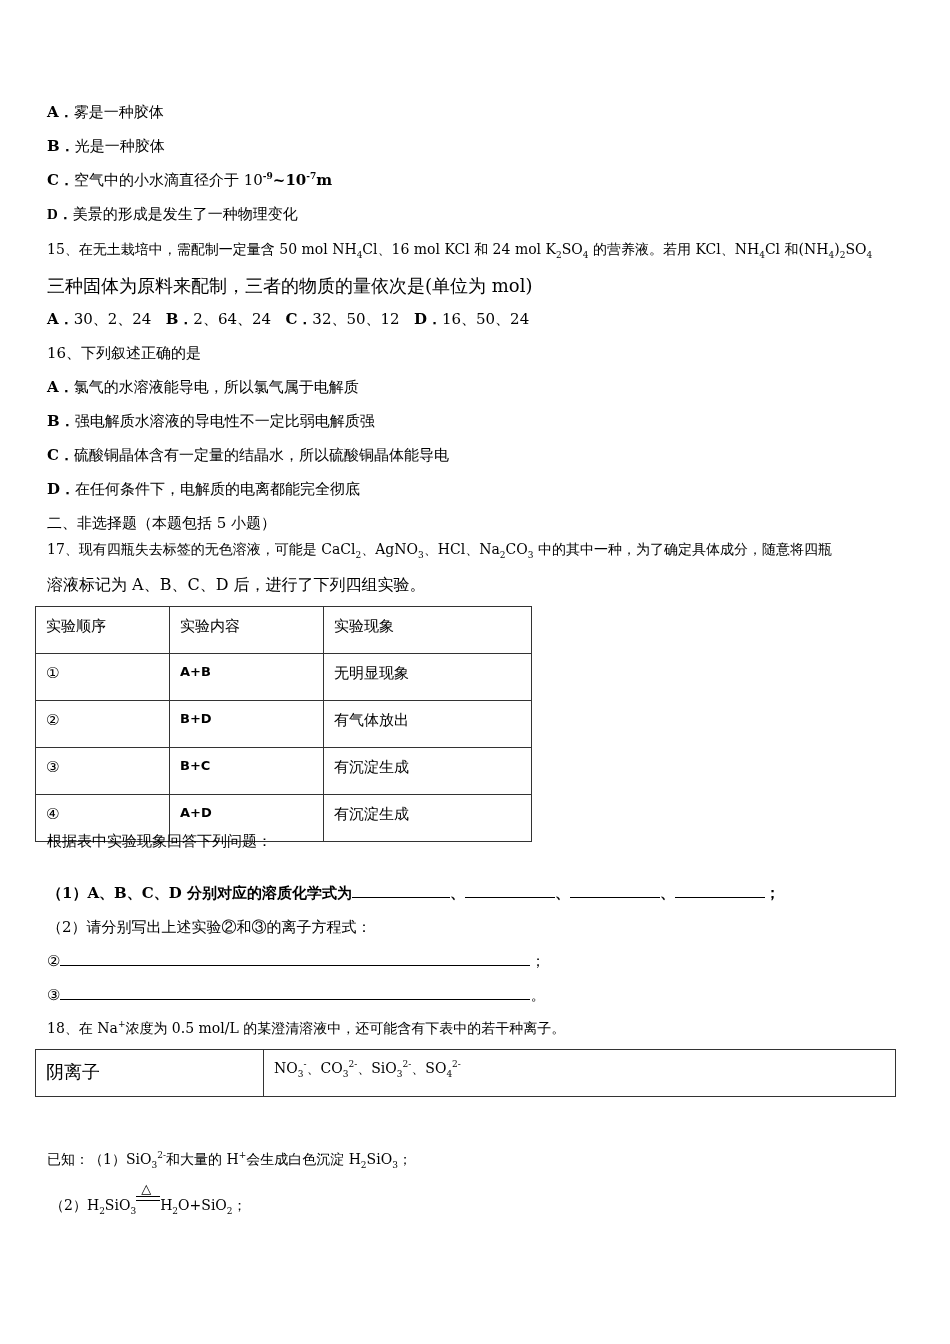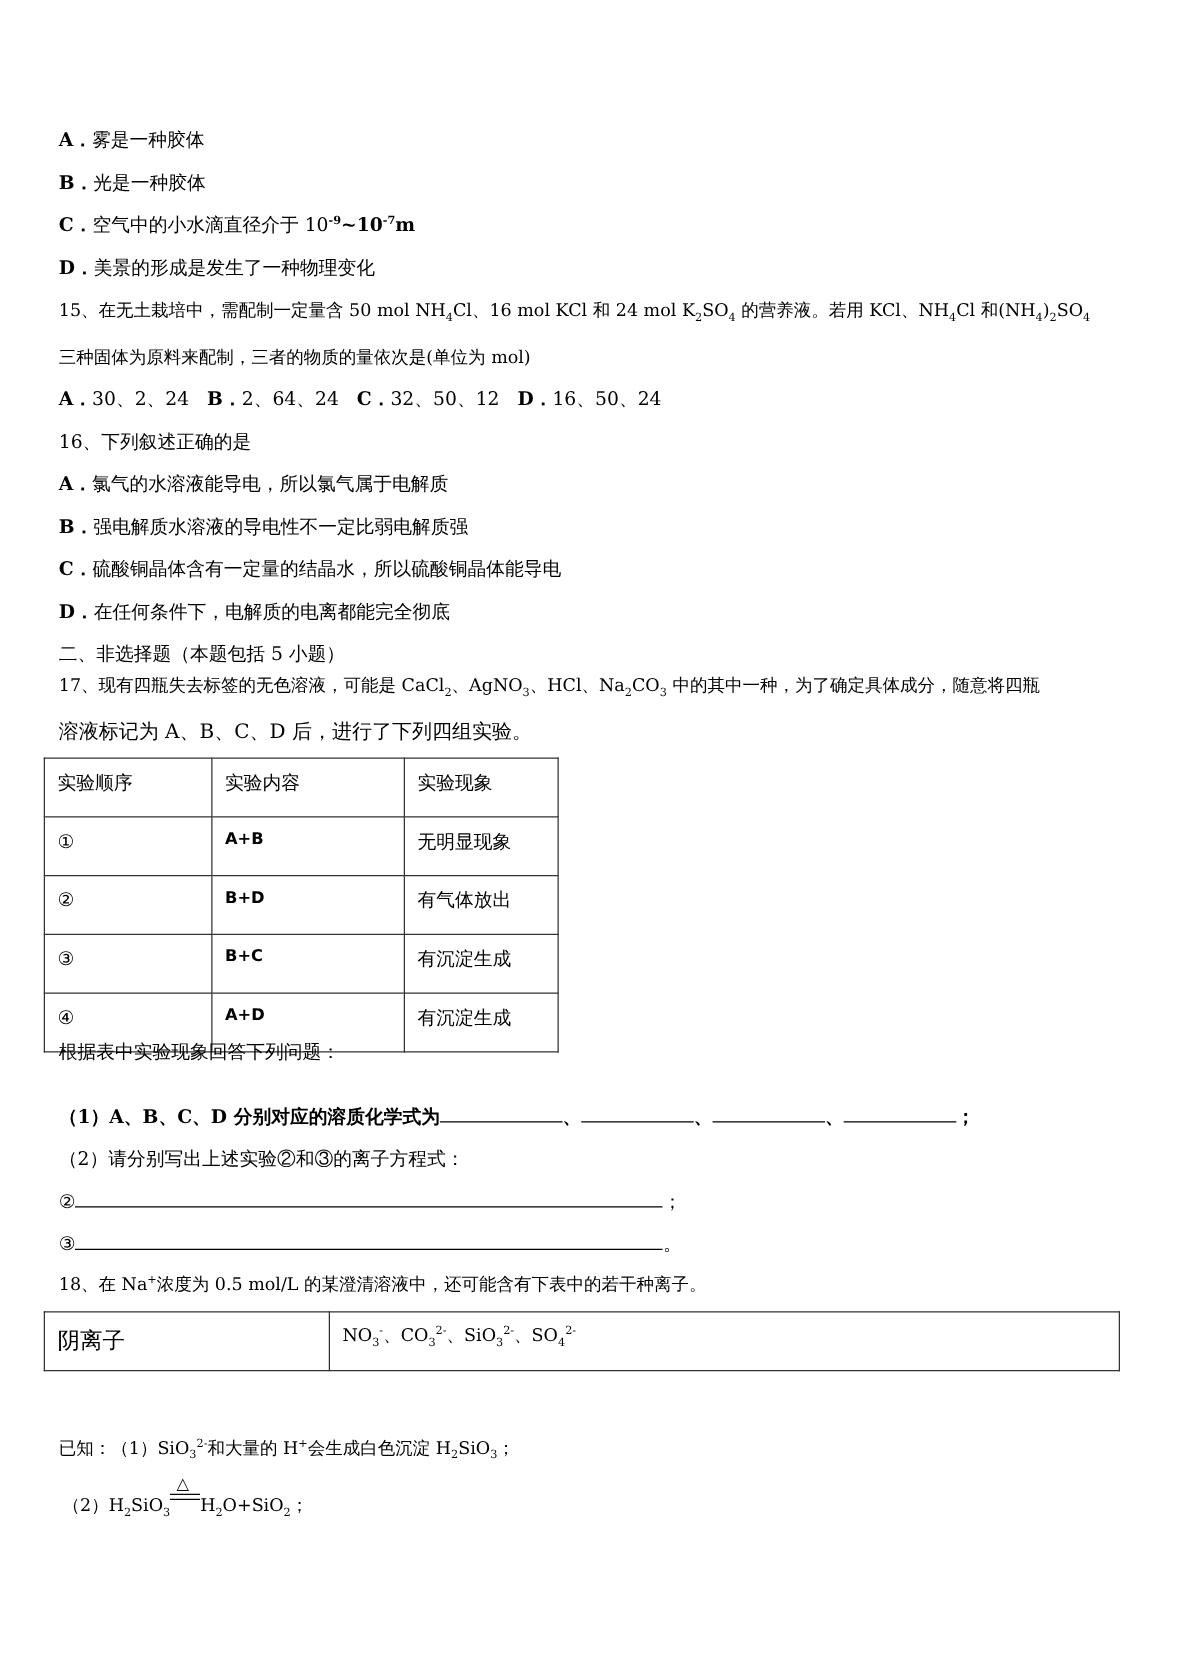--- a/index.html
+++ b/index.html
@@ -23,28 +23,28 @@
 
 <div class="line" style="top:102px;">
   <span class="b">A．</span><span>雾是一种胶体</span>
 </div>
 <div class="line" style="top:136px;">
   <span class="b">B．</span><span>光是一种胶体</span>
 </div>
 <div class="line" style="top:170px;">
   <span class="b">C．</span><span>空气中的小水滴直径介于 10</span><sup class="b">-9</sup><span class="b">~10</span><sup class="b">-7</sup><span class="b">m</span>
 </div>
-<div class="line" style="top:204px;">
+<div class="line" style="top:204px;font-family:Liberation Serif, serif;">
   <span class="b">D．</span><span>美景的形成是发生了一种物理变化</span>
 </div>
 
 <div class="line" style="top:239px; font-size:14px;text-align:right;">
   <span>15、在无土栽培中，需配制一定量含 50 mol NH</span><sub>4</sub><span>Cl、16 mol KCl 和 24 mol K</span><sub>2</sub><span>SO</span><sub>4</sub><span> 的营养液。若用 KCl、NH</span><sub>4</sub><span>Cl 和(NH</span><sub>4</sub><span>)</span><sub>2</sub><span>SO</span><sub>4</sub>
 </div>
-<div class="line" style="top:276px; font-size:14px;">三种固体为原料来配制，三者的物质的量依次是(单位为 mol)</div>
+<div class="line" style="top:276px; font-size:18px;">三种固体为原料来配制，三者的物质的量依次是(单位为 mol)</div>
 <div class="line" style="top:309px;">
   <span class="b">A．</span><span>30、2、24</span>&nbsp;&nbsp;
   <span class="b">B．</span><span>2、64、24</span>&nbsp;&nbsp;
   <span class="b">C．</span><span>32、50、12</span>&nbsp;&nbsp;
   <span class="b">D．</span><span>16、50、24</span>
 </div>
 
 <div class="line" style="top:343px;">16、下列叙述正确的是</div>
 <div class="line" style="top:377px;">
   <span class="b">A．</span><span>氯气的水溶液能导电，所以氯气属于电解质</span>
@@ -59,21 +59,21 @@
   <span class="b">D．</span><span>在任何条件下，电解质的电离都能完全彻底</span>
 </div>
 
 <div class="line" style="top:513px;">二、非选择题（本题包括 5 小题）</div>
 
 <div class="line" style="top:539px; font-size:14px;">
   <span>17、现有四瓶失去标签的无色溶液，可能是 CaCl</span><sub>2</sub><span>、AgNO</span><sub>3</sub><span>、HCl、Na</span><sub>2</sub><span>CO</span><sub>3</sub><span> 中的其中一种，为了确定具体成分，随意将四瓶</span>
 </div>
 <div class="line" style="top:575px; font-size:16px;">溶液标记为 A、B、C、D 后，进行了下列四组实验。</div>
 
-<table class="t1" style="left:35px; top:606px; width:412px;">
+<table class="t1" style="left:35px; top:606px; width:497px;">
   <tbody>
       <tr>
     <td style="width:113px;">实验顺序</td>
     <td style="width:133px;">实验内容</td>
     <td>实验现象</td>
   </tr>
   <tr>
     <td>①</td>
     <td class="ab">A+B</td>
     <td>无明显现象</td>

